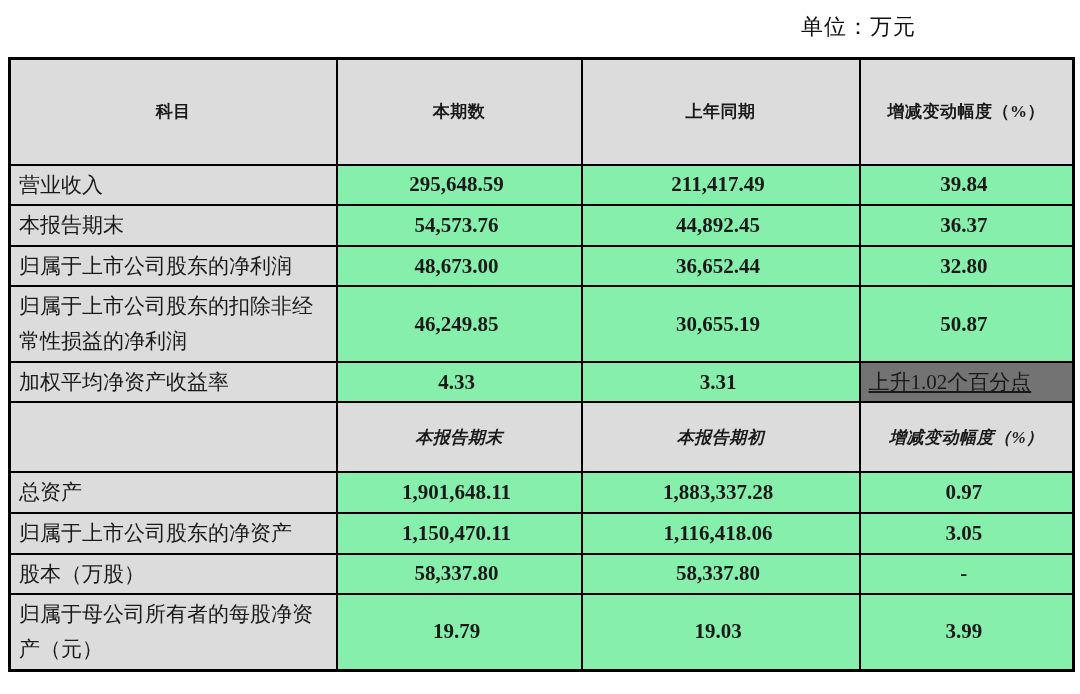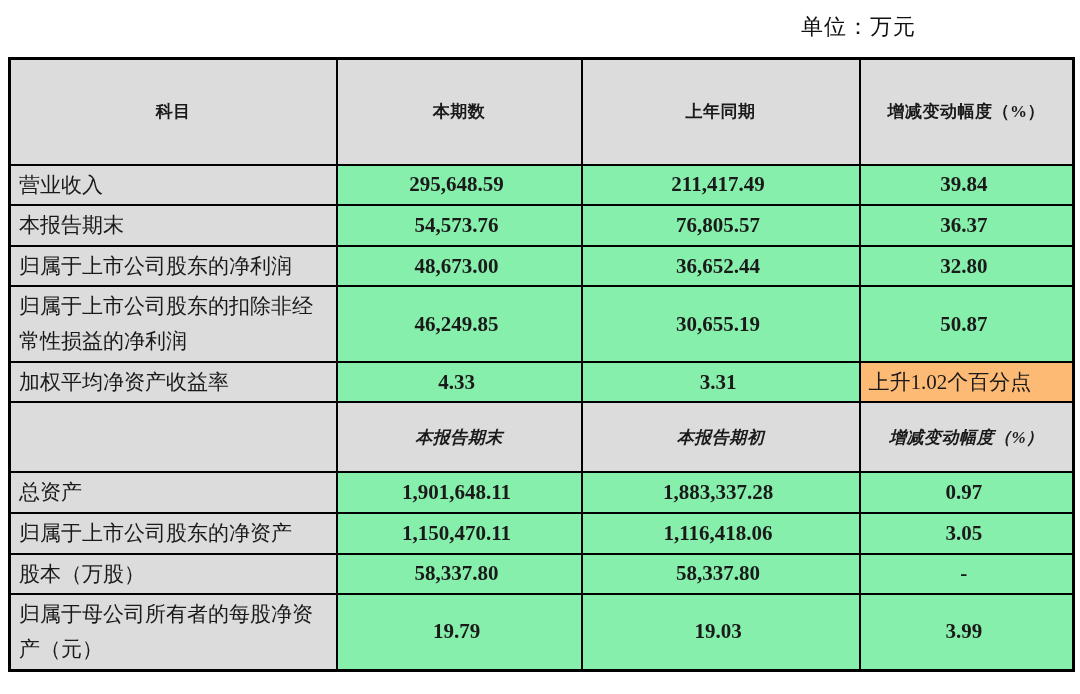--- a/index.html
+++ b/index.html
@@ -59,23 +59,24 @@
     line-height: 1.65;
   }
   td.num-cell {
     background: #86efac;
     text-align: center;
     padding: 2px 9px 2px 4px;
     font-variant-numeric: lining-nums;
     font-weight: bold;
   }
   td.text-cell {
-    background: #fdba74;
+    background: #737373;
     text-align: left;
     padding: 2px 6px 2px 8px;
+    text-decoration: underline;
   }
 </style>
 </head>
 <body>
 
 <div class="page">
 
   <div class="unit-label">单位：万元</div>
 
   <table class="fin-table">
@@ -96,21 +97,21 @@
 
     <tr class="data-row">
       <td class="label-cell">营业收入</td>
       <td class="num-cell">295,648.59</td>
       <td class="num-cell">211,417.49</td>
       <td class="num-cell">39.84</td>
     </tr>
     <tr class="data-row">
       <td class="label-cell">本报告期末</td>
       <td class="num-cell">54,573.76</td>
-      <td class="num-cell">76,805.57</td>
+      <td class="num-cell">44,892.45</td>
       <td class="num-cell">36.37</td>
     </tr>
     <tr class="data-row">
       <td class="label-cell">归属于上市公司股东的净利润</td>
       <td class="num-cell">48,673.00</td>
       <td class="num-cell">36,652.44</td>
       <td class="num-cell">32.80</td>
     </tr>
     <tr class="data-row-tall">
       <td class="label-cell">归属于上市公司股东的扣除非经常性损益的净利润</td>

